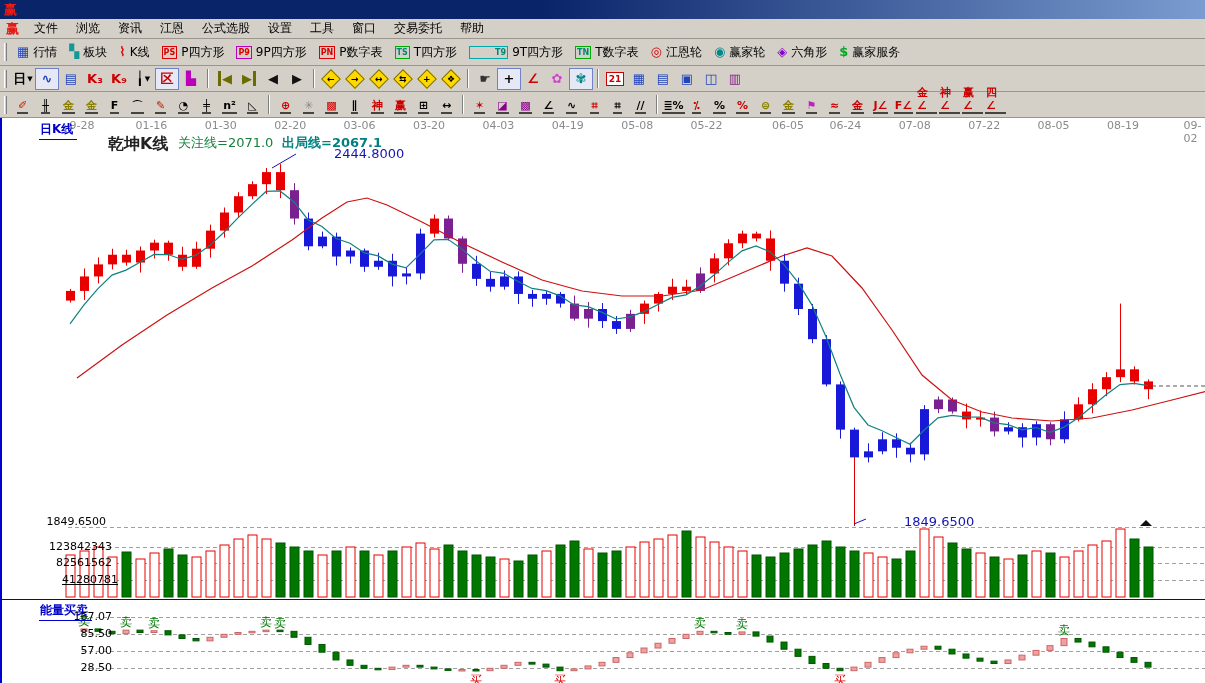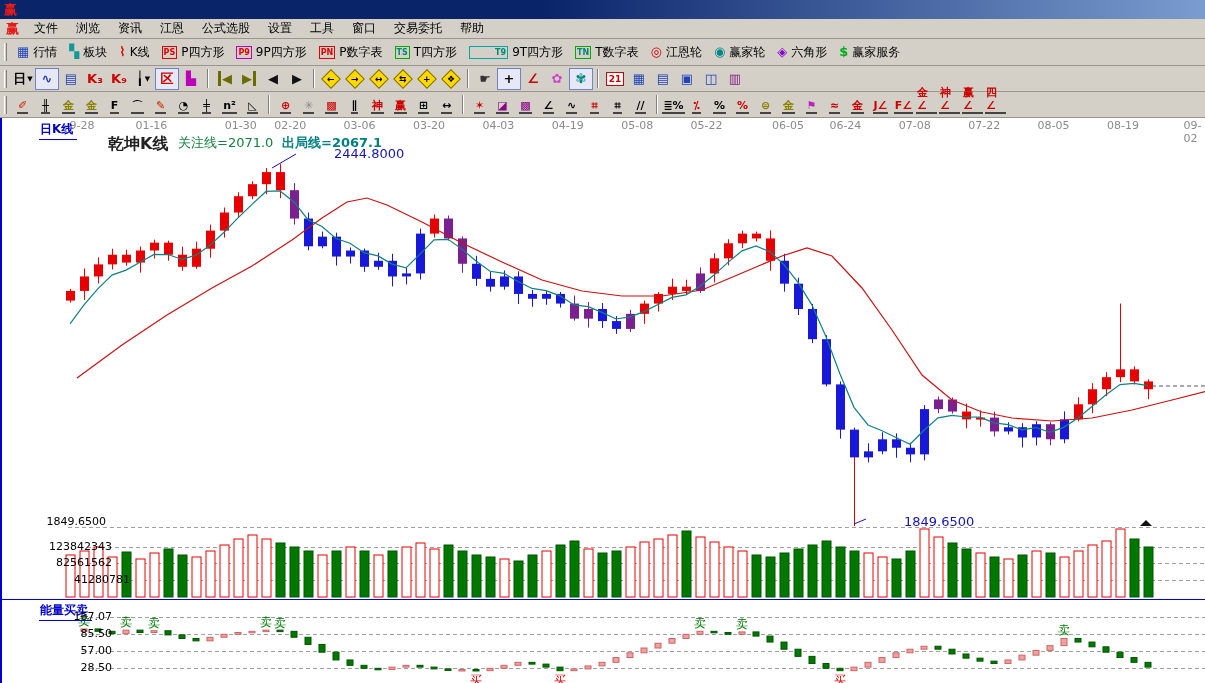--- a/index.html
+++ b/index.html
@@ -369,21 +369,21 @@
     </div>
     <div class="draw-btn">
       <span style="color: rgb(204, 0, 0); border-bottom: 2px solid rgb(68, 68, 68); padding: 0px 1px;">四∠</span>
     </div>
   </div>
 
 <div id="chart">
   <div id="dates">
       <span class="date-lbl" style="left: 80px;">9-28</span>
       <span class="date-lbl" style="left: 149.4px;">01-16</span>
-      <span class="date-lbl" style="left: 218.8px; margin-left: 20px;">01-30</span>
+      <span class="date-lbl" style="left: 218.8px;">01-30</span>
       <span class="date-lbl" style="left: 288.2px;">02-20</span>
       <span class="date-lbl" style="left: 357.6px;">03-06</span>
       <span class="date-lbl" style="left: 427px;">03-20</span>
       <span class="date-lbl" style="left: 496.4px;">04-03</span>
       <span class="date-lbl" style="left: 565.8px;">04-19</span>
       <span class="date-lbl" style="left: 635.2px;">05-08</span>
       <span class="date-lbl" style="left: 704.6px;">05-22</span>
       <span class="date-lbl" style="left: 774px; margin-left: 12px;">06-05</span>
       <span class="date-lbl" style="left: 843.4px;">06-24</span>
       <span class="date-lbl" style="left: 912.8px;">07-08</span>
@@ -736,21 +736,21 @@
   <div class="lbl" style="left:70px; top:16px; font-size:16px; font-weight:bold; color:#222;">乾坤K线</div>
   <div class="lbl" style="left:140px; top:16px; font-size:13px; font-weight:normal; color:#15803d;">关注线=2071.0</div>
   <div class="lbl" style="left:244px; top:16px; font-size:13px; font-weight:bold; color:#008080;">出局线=2067.1</div>
 
   <div class="lbl blue-note" style="left:296px; top:28px;">2444.8000</div>
   <div class="lbl blue-note" style="left:866px; top:396px;">1849.6500</div>
 
   <div class="lbl axis-num" style="left:2px; top:397px; width:66px;">1849.6500</div>
   <div class="lbl axis-num" style="left:2px; top:422px;">123842343</div>
   <div class="lbl axis-num" style="left:2px; top:438px;">82561562</div>
-  <div class="lbl axis-num" style="left:20px; top:455px;">41280781</div>
+  <div class="lbl axis-num" style="left:8px; top:455px;text-decoration:underline;">41280781</div>
 
   <div id="divider"></div>
   <div class="lbl pane-label" style="left:1px; top:484px;">能量买卖</div>
 
   <div class="lbl axis-num" style="left:2px; top:492px;">167.07</div>
   <div class="lbl axis-num" style="left:2px; top:509px;">85.50</div>
   <div class="lbl axis-num" style="left:2px; top:526px;">57.00</div>
   <div class="lbl axis-num" style="left:2px; top:543px;">28.50</div>
 </div>
 

